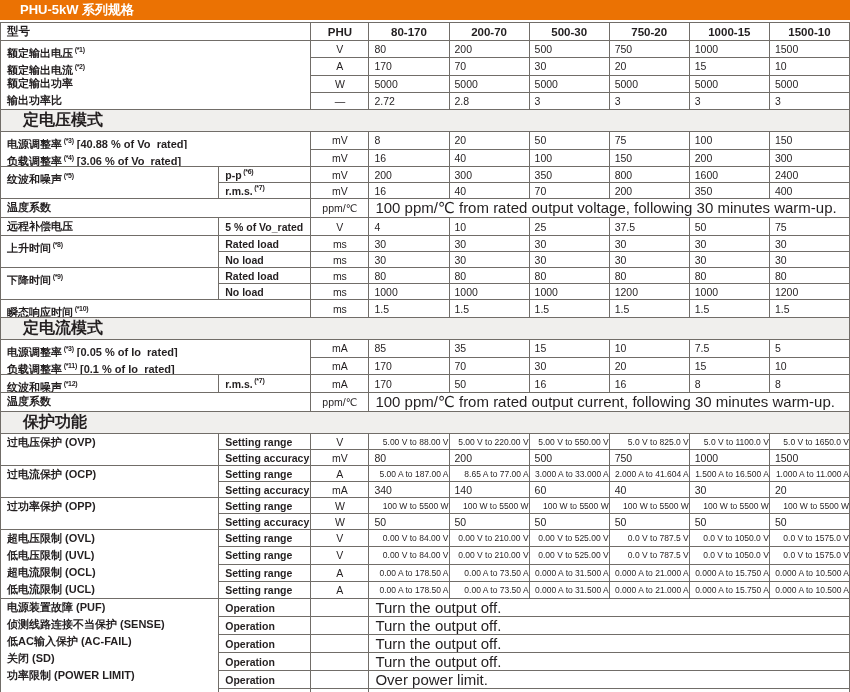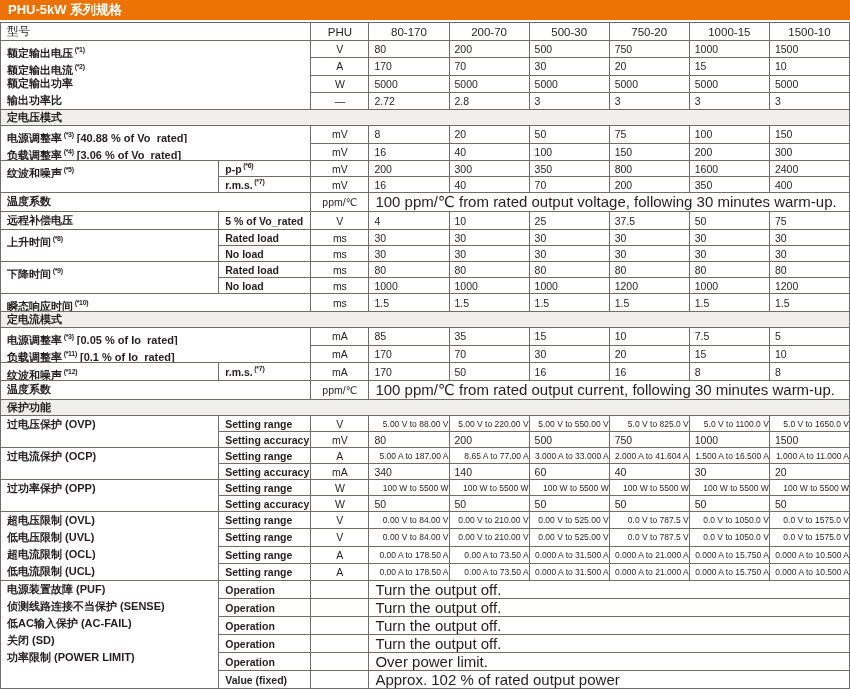--- a/index.html
+++ b/index.html
@@ -1,36 +1,36 @@
 <!DOCTYPE html>
 <html><head>
 <meta charset="utf-8">
 <style>
   html,body{margin:0;padding:0;background:#ffffff;}
   body{width:850px;font-family:"Liberation Sans","DejaVu Sans",sans-serif;color:#231F20;}
   .page{width:850px;height:692px;box-sizing:border-box;overflow:hidden;background:#fff;}
-  .titlebar{background:#EB7203;color:#ffffff;font-weight:bold;font-size:13px;height:20px;line-height:20px;padding-left:8px;box-sizing:border-box;}
+  .titlebar{background:#EB7203;color:#ffffff;font-weight:bold;font-size:13px;height:20px;line-height:20px;padding-left:20px;box-sizing:border-box;}
   .gap{height:2px;}
   table{border-collapse:collapse;table-layout:fixed;width:850px;}
   td,th{border:1px solid #716D68;padding:0;overflow:hidden;white-space:nowrap;box-sizing:border-box;}
   tr{height:16px;}
   tr.hdr{height:18px;}
-  th{font-size:11.5px;font-weight:normal;text-align:center;vertical-align:middle;background:#fff;}
+  th{font-size:11.5px;font-weight:bold;text-align:center;vertical-align:middle;background:#fff;}
   th.model-col-label{text-align:left;padding-left:6px;}
   td{vertical-align:middle;}
   td.lblcell{vertical-align:top;background:#fff;}
   .lbl-line{height:17px;line-height:17px;padding-left:6px;font-weight:bold;font-size:11px;white-space:nowrap;overflow:hidden;}
   .lbl-line sup{font-size:7px;letter-spacing:-0.3px;}
   td.sub{font-weight:bold;font-size:10.5px;padding-left:6px;}
   td.sub sup{font-size:7px;letter-spacing:-0.3px;}
   td.unit{font-size:10.5px;text-align:center;}
   td.val{font-size:10.5px;padding-left:5px;}
   td.val.small{font-size:8.5px;padding-left:0;text-align:right;}
   td.span-val{font-size:15px;padding-left:6px;}
-  tr.section td{background:#F0EFED;font-weight:bold;font-size:11px;padding-left:6px;}
+  tr.section td{background:#F0EFED;font-weight:bold;font-size:16px;padding-left:22px;}
 </style>
 </head>
 <body>
 
 <div class="page">
   <div class="titlebar" style="background: rgb(235, 114, 3);">
     <span>PHU-5kW 系列规格</span>
   </div>
   <div class="gap"></div>
   <table>

